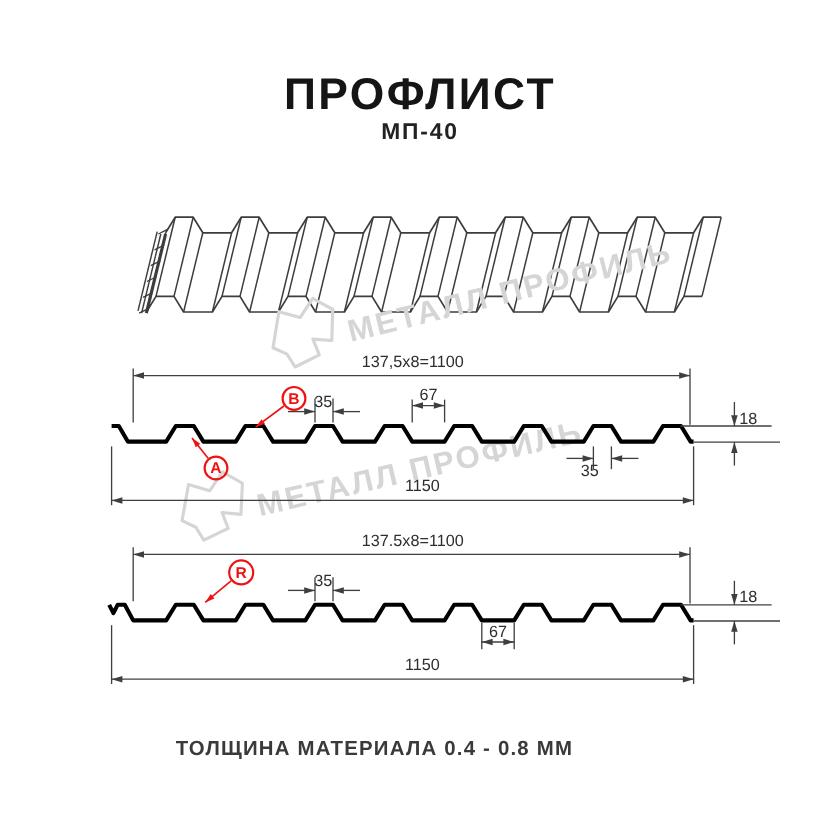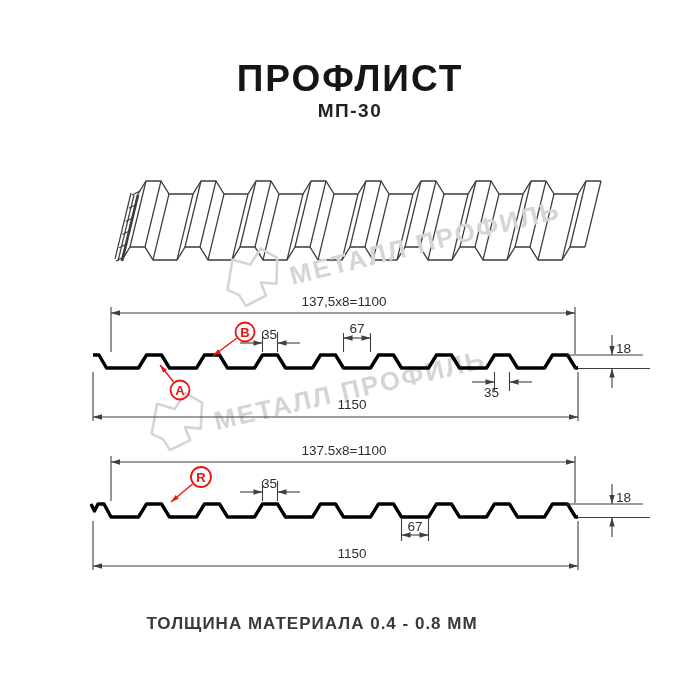--- a/index.html
+++ b/index.html
@@ -8,21 +8,21 @@
   #title{top:58px;left:0;width:700px;text-align:center;font-size:37px;font-weight:800;letter-spacing:2px;color:#151515;}
   #subtitle{top:100px;left:0;width:700px;text-align:center;font-size:19px;font-weight:600;letter-spacing:1.5px;color:#222;}
   #footer{top:614px;left:0;width:624px;text-align:center;font-size:17px;font-weight:600;letter-spacing:1px;color:#3a3a3a;}
   svg{position:absolute;top:0;left:0;}
   text{font-family:"Liberation Sans",sans-serif;}
 </style>
 </head>
 <body>
 
 <div class="abs" id="title">ПРОФЛИСТ</div>
-<div class="abs" id="subtitle">МП-30</div>
+<div class="abs" id="subtitle">МП-40</div>
 
 <svg id="dw" width="700" height="700" viewBox="0 0 700 700">
     <g>
       <path d="M122,260 L130,247 L145,247 L153,260 L177,260 L185,247 L200,247 L208,260 L232,260 L240,247 L255,247 L263,260 L287,260 L295,247 L310,247 L318,260 L342,260 L350,247 L365,247 L373,260 L397,260 L405,247 L420,247 L428,260 L452,260 L460,247 L475,247 L483,260 L507,260 L515,247 L530,247 L538,260 L562,260 L570,247 L585,247" fill="none" stroke="#3d3d3d" stroke-width="1.4" stroke-linejoin="round"></path>
       <path d="M138,194 L146,181 L161,181 L169,194 L193,194 L201,181 L216,181 L224,194 L248,194 L256,181 L271,181 L279,194 L303,194 L311,181 L326,181 L334,194 L358,194 L366,181 L381,181 L389,194 L413,194 L421,181 L436,181 L444,194 L468,194 L476,181 L491,181 L499,194 L523,194 L531,181 L546,181 L554,194 L578,194 L586,181 L601,181" fill="none" stroke="#3d3d3d" stroke-width="1.4" stroke-linejoin="round"></path>
       <line x1="122" y1="260" x2="138" y2="194" stroke="#3d3d3d" stroke-width="1.25"></line>
       <line x1="130" y1="247" x2="146" y2="181" stroke="#3d3d3d" stroke-width="1.25"></line>
       <line x1="145" y1="247" x2="161" y2="181" stroke="#3d3d3d" stroke-width="1.25"></line>
       <line x1="153" y1="260" x2="169" y2="194" stroke="#3d3d3d" stroke-width="1.25"></line>
       <line x1="177" y1="260" x2="193" y2="194" stroke="#3d3d3d" stroke-width="1.25"></line>

